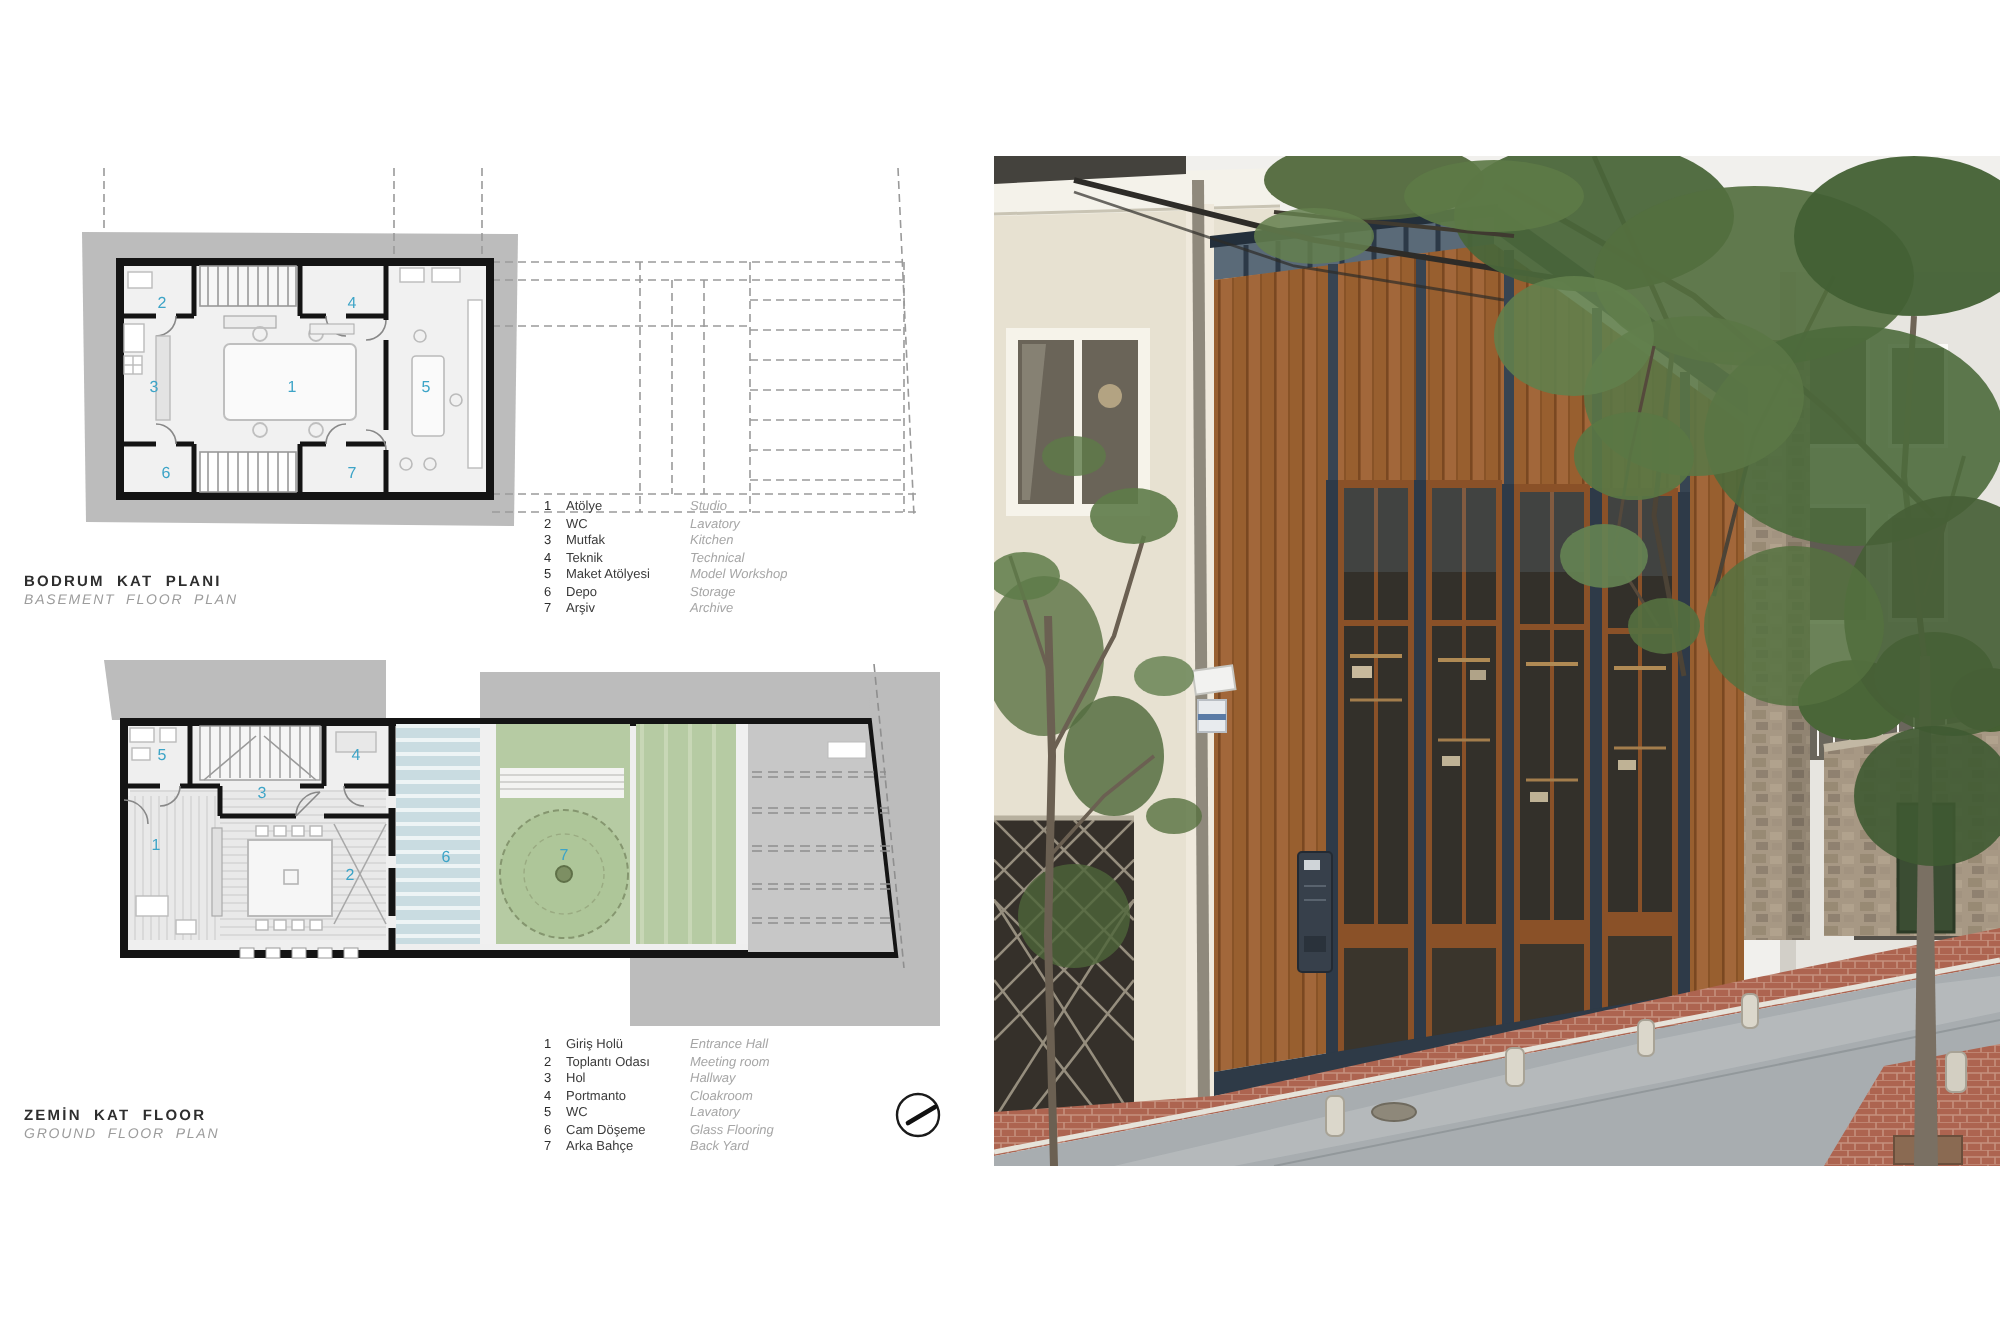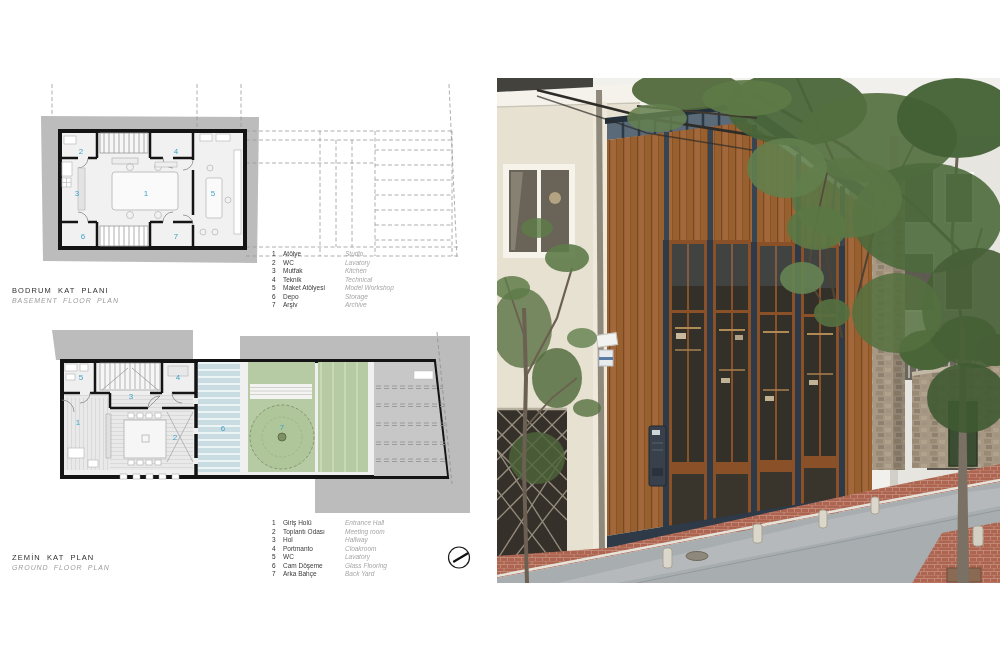--- a/index.html
+++ b/index.html
@@ -2,21 +2,21 @@
 <html><head>
 <meta charset="utf-8">
 <style>
   html,body{margin:0;padding:0;background:#ffffff;}
   .board{position:relative;width:1000px;height:667px;background:#ffffff;overflow:hidden;
          font-family:"Liberation Sans",sans-serif;}
   svg{display:block;}
   .abs{position:absolute;}
   
   .plan-title{position:absolute;}
-  .t-tr{font-size:7.5px;font-weight:normal;letter-spacing:1.1px;word-spacing:3px;color:#2e2e2e;}
+  .t-tr{font-size:7.5px;font-weight:bold;letter-spacing:1.1px;word-spacing:3px;color:#2e2e2e;}
   .t-en{font-size:7px;font-style:italic;letter-spacing:0.9px;word-spacing:2.5px;color:#9c9c9c;margin-top:2px;}
   
   .legend{position:absolute;font-size:6.5px;line-height:8.5px;color:#3a3a3a;}
   .legend-row{display:flex;}
   .lg-num{width:11px;color:#2d2d2d;}
   .lg-tr{width:62px;color:#3a3a3a;}
   .lg-en{font-style:italic;color:#a6a6a6;}
   
   text.rn{fill:#3da4c7;font-size:8px;font-family:"Liberation Sans",sans-serif;text-anchor:middle;}
 </style>
@@ -372,21 +372,21 @@
         <span class="lg-en">Glass Flooring</span>
       </div>
     <div class="legend-row">
         <span class="lg-num">7</span>
         <span class="lg-tr">Arka Bahçe</span>
         <span class="lg-en">Back Yard</span>
       </div>
   </div>
 
   <div class="plan-title" style="left:12px;top:553px;">
-    <div class="t-tr">ZEMİN KAT PLAN</div>
+    <div class="t-tr">ZEMİN KAT FLOOR</div>
     <div class="t-en">GROUND FLOOR PLAN</div>
   </div>
 
   <svg class="abs" style="left:445px;top:544px;" width="28" height="28" viewBox="0 0 28 28">
     <circle cx="14" cy="13.5" r="10.5" fill="#ffffff" stroke="#1a1a1a" stroke-width="1.2"></circle>
     <line x1="9" y1="17.5" x2="22.5" y2="9.5" stroke="#111111" stroke-width="2.3" stroke-linecap="round"></line>
   </svg>
 
   <svg class="abs" style="left:497px;top:78px;" width="503" height="505" viewBox="0 0 503 505">
     <defs>

